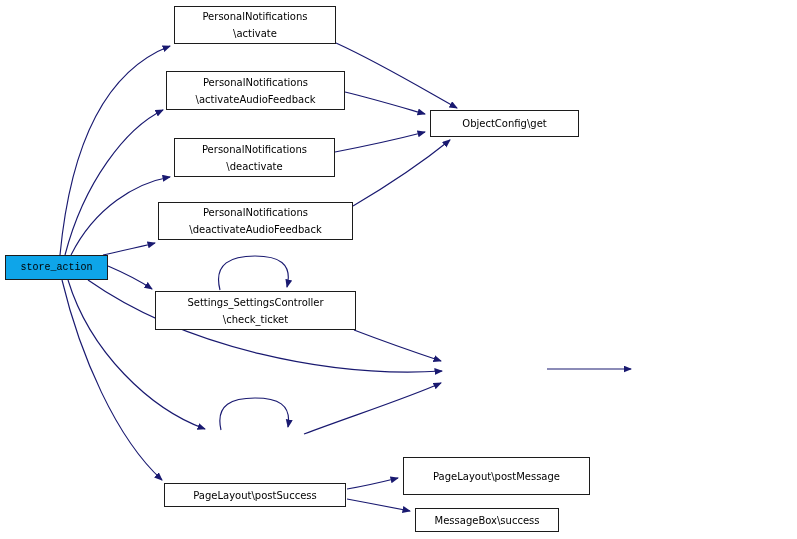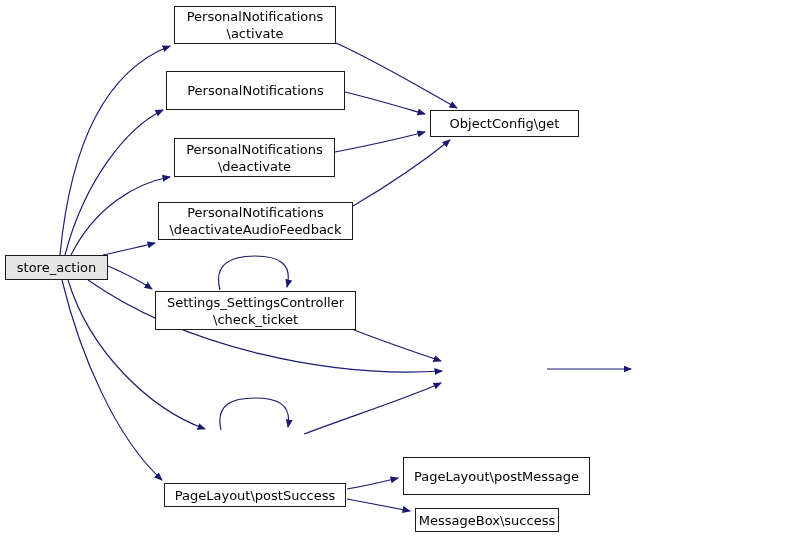--- a/index.html
+++ b/index.html
@@ -10,33 +10,34 @@
     font-family:"DejaVu Sans","Liberation Sans",sans-serif;
     overflow:hidden;
   }
   #edges{position:absolute;left:0;top:0;width:797px;height:539px;}
   .node{
     position:absolute;
     box-sizing:border-box;
     border:1px solid #1c1c1c;
     background:#ffffff;
     color:#000000;
-    font-size:13px;
+    font-size:10px;
     line-height:17px;
     display:flex;
     flex-direction:column;
     align-items:center;
     justify-content:center;
     text-align:center;
     white-space:nowrap;
     cursor:pointer;
   }
   .node.focus{
-    background:#e5e5e5;
+    background:#0ea5e9;
     cursor:default;
+    font-family:Liberation Mono, monospace;
   }
   .edge{
     fill:none;
     stroke:#191970;
     stroke-width:1.15px;
   }
 </style>
 </head>
 <body>
 
@@ -73,20 +74,21 @@
     <span>store_action</span>
   </div>
 
   <div class="node" style="left:174px;top:6px;width:162px;height:38px">
     <span>PersonalNotifications</span>
     <span>\activate</span>
   </div>
 
   <div class="node" style="left:166px;top:71px;width:179px;height:39px">
     <span>PersonalNotifications</span>
+    <span>\activateAudioFeedback</span>
   </div>
 
   <div class="node" style="left:174px;top:138px;width:161px;height:39px">
     <span>PersonalNotifications</span>
     <span>\deactivate</span>
   </div>
 
   <div class="node" style="left:158px;top:202px;width:195px;height:38px">
     <span>PersonalNotifications</span>
     <span>\deactivateAudioFeedback</span>

